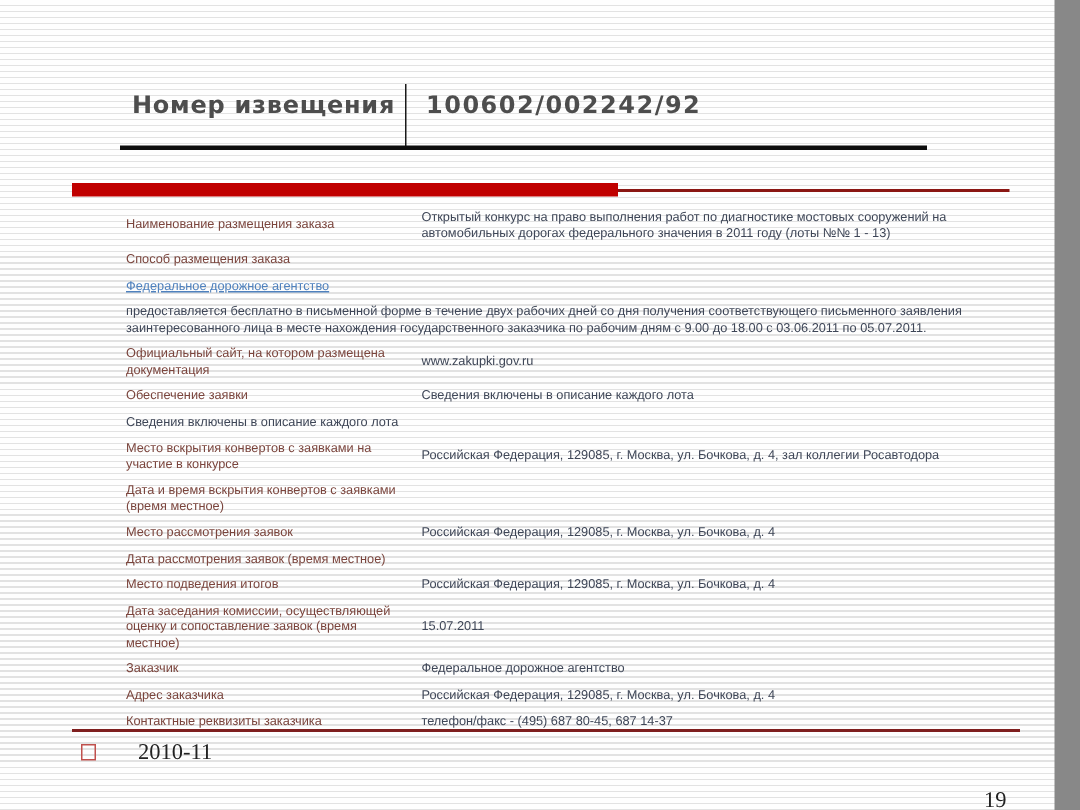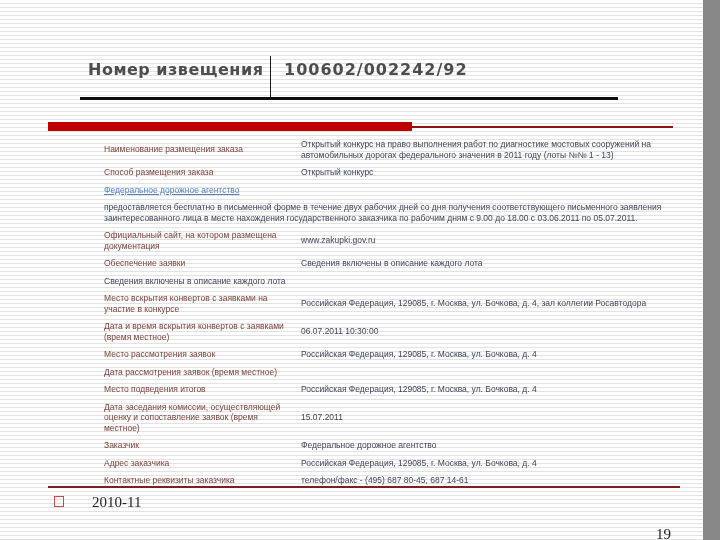--- a/index.html
+++ b/index.html
@@ -42,21 +42,21 @@
   .red-band{
     position:absolute;left:48px;top:122px;
     width:364px;height:9px;background:var(--band-red);
   }
   .red-thin{
     position:absolute;left:412px;top:126px;
     width:261px;height:2px;background:var(--thin-red);
   }
   
   .table{
-    position:absolute;left:104px;top:139px;width:606px;
+    position:absolute;left:84px;top:139px;width:606px;
   }
   .row{
     display:flex;align-items:center;
     margin-bottom:7px;
   }
   .cell-label{
     width:190px;flex:0 0 190px;margin-right:7px;
     font-size:8.5px;line-height:10.5px;
     color:var(--label-color);
   }
@@ -106,21 +106,20 @@
   <div class="red-thin"></div>
 
   <div class="table" id="notice-table">
   <div class="row">
     <div class="cell-label">Наименование размещения заказа</div>
     <div class="cell-value">Открытый конкурс на право выполнения работ по диагностике мостовых сооружений на автомобильных дорогах федерального значения в 2011 году (лоты №№ 1 - 13)</div>
   </div>
 
   <div class="row">
     <div class="cell-label">Способ размещения заказа</div>
-    <div class="cell-value">Открытый конкурс</div>
   </div>
 
   <div class="row">
     <div class="cell-value link">Федеральное дорожное агентство</div>
   </div>
 
   <div class="row">
     <div class="cell-value">предоставляется бесплатно в письменной форме в течение двух рабочих дней со дня получения соответствующего письменного заявления заинтересованного лица в месте нахождения государственного заказчика по рабочим дням с 9.00 до 18.00 с 03.06.2011 по 05.07.2011.</div>
   </div>
 
@@ -138,21 +137,20 @@
     <div class="cell-value">Сведения включены в описание каждого лота</div>
   </div>
 
   <div class="row">
     <div class="cell-label">Место вскрытия конвертов с заявками на участие в конкурсе</div>
     <div class="cell-value">Российская Федерация, 129085, г. Москва, ул. Бочкова, д. 4, зал коллегии  Росавтодора</div>
   </div>
 
   <div class="row">
     <div class="cell-label">Дата и время вскрытия конвертов с заявками (время местное)</div>
-    <div class="cell-value">06.07.2011 10:30:00</div>
   </div>
 
   <div class="row">
     <div class="cell-label">Место рассмотрения заявок</div>
     <div class="cell-value">Российская Федерация, 129085, г. Москва, ул. Бочкова, д. 4</div>
   </div>
 
   <div class="row">
     <div class="cell-label">Дата рассмотрения заявок (время местное)</div>
   </div>
@@ -172,21 +170,21 @@
     <div class="cell-value">Федеральное дорожное агентство</div>
   </div>
 
   <div class="row">
     <div class="cell-label">Адрес заказчика</div>
     <div class="cell-value">Российская Федерация, 129085, г. Москва, ул. Бочкова, д. 4</div>
   </div>
 
   <div class="row">
     <div class="cell-label">Контактные реквизиты заказчика</div>
-    <div class="cell-value">телефон/факс - (495) 687 80-45, 687 14-61</div>
+    <div class="cell-value">телефон/факс - (495) 687 80-45, 687 14-37</div>
   </div>
 </div>
 
   <div class="footer-line"></div>
   <div class="footer-bullet"></div>
   <div class="footer-date">2010-11</div>
   <div class="footer-page">19</div>
 
 </div>
 

